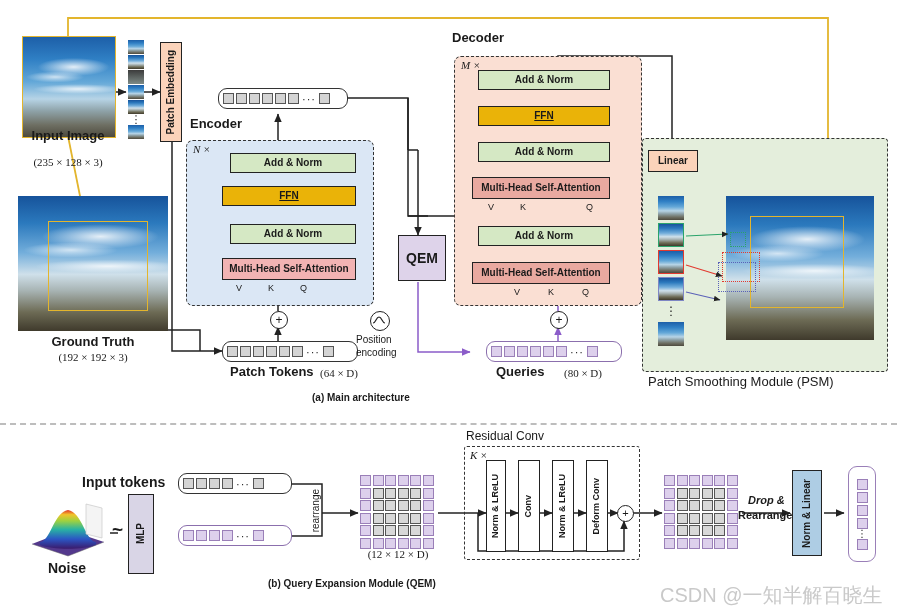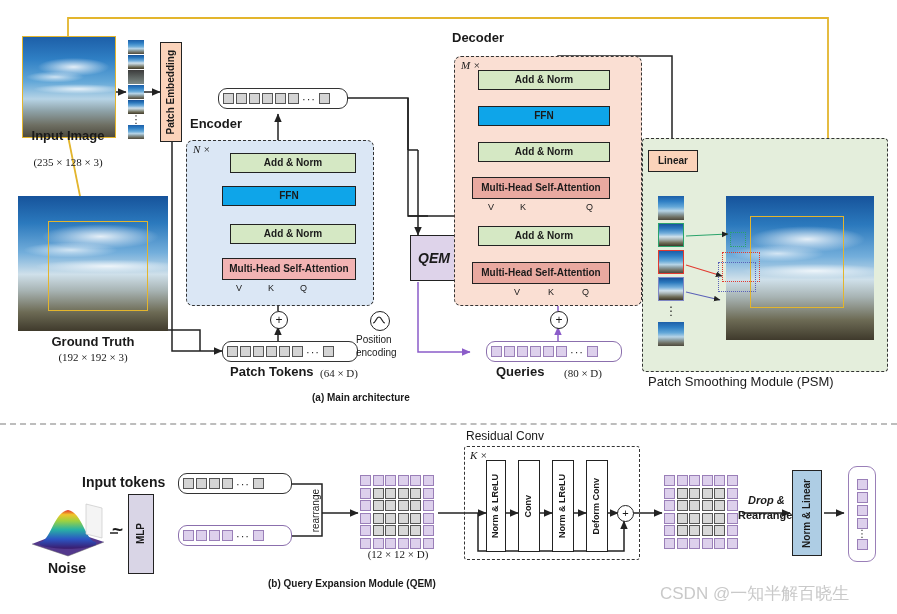--- a/index.html
+++ b/index.html
@@ -5,21 +5,21 @@
   html,body{margin:0;padding:0;background:#fff;}
   body{width:897px;height:614px;position:relative;overflow:hidden;
        font-family:"Liberation Sans",sans-serif;color:#1a1a1a;}
   .abs{position:absolute;}
   .ctr{display:flex;align-items:center;justify-content:center;text-align:center;}
 
   
   .blk{border:1.3px solid #222;box-sizing:border-box;font-size:10px;font-weight:600;
        display:flex;align-items:center;justify-content:center;text-align:center;line-height:1.05;}
   .addnorm{background:#d5e8c4;}
-  .ffn{background:#0ea5e9;}
+  .ffn{background:#eab308;text-decoration:underline;}
   .mhsa-e{background:#f2b3b3;}
   .mhsa-d{background:#e9a9a0;}
   .qem{background:#ded3ea;font-size:14px;font-weight:700;}
   .linear{background:#fbd3ba;}
   .mlp{background:#d9d5e6;}
   .normlin{background:#aecde4;}
   .patchemb{background:#fbd3ba;}
   .vert{writing-mode:vertical-rl;transform:rotate(180deg);}
 
   
@@ -55,21 +55,21 @@
      linear-gradient(180deg,#1d5fa8 0%,#2f7fc4 22%,#64a8d8 45%,#b7d4e6 62%,#8ea2a8 74%,#6e6f63 88%,#4d4a3e 100%);}
   .sky2{background:
      linear-gradient(180deg,#16539b 0%,#2b79bd 20%,#73aedb 42%,#cfe0ea 58%,#a8b4b4 70%,#6d6b55 86%,#3f3a2c 100%);}
   .clouds{position:absolute;inset:0;background:
      radial-gradient(ellipse 60% 14% at 55% 30%, rgba(255,255,255,.85), rgba(255,255,255,0) 65%),
      radial-gradient(ellipse 45% 8% at 35% 40%, rgba(255,255,255,.7), rgba(255,255,255,0) 70%),
      radial-gradient(ellipse 70% 7% at 60% 52%, rgba(255,255,255,.8), rgba(255,255,255,0) 70%);}
   .yellowbox{position:absolute;border:1.6px solid #e3b52d;box-sizing:border-box;}
 
   svg.ov{position:absolute;left:0;top:0;width:897px;height:614px;pointer-events:none;}
-  .wm{color:#c9c9c9;font-size:17px;white-space:nowrap;}
+  .wm{color:#c9c9c9;font-size:20px;white-space:nowrap;}
 </style>
 </head>
 <body>
 
 <svg class="ov" viewBox="0 0 897 614">
   <defs>
     <marker id="ah" markerWidth="7" markerHeight="7" refX="5.6" refY="3" orient="auto">
       <path d="M0,0.4 L6,3 L0,5.6 z" fill="#222"></path>
     </marker>
     <marker id="ahp" markerWidth="7" markerHeight="7" refX="5.6" refY="3" orient="auto">
@@ -252,21 +252,21 @@
 <div class="abs dim" style="left:320px;top:367px;">(64 × D)</div>
 
 <div class="abs" style="left:370px;top:311px;width:18px;height:18px;border:1.4px solid #222;border-radius:50%;background:#fff;">
   <svg width="16" height="16" viewBox="0 0 16 16">
       <path d="M2,11 C5,11 5,5 8,5 C11,5 11,11 14,11" stroke="#222" stroke-width="1.2" fill="none"></path>
     </svg>
 </div>
 <div class="abs tiny" style="left:356px;top:334px;font-size:10px;">Position</div>
 <div class="abs tiny" style="left:356px;top:347px;font-size:10px;">encoding</div>
 
-<div class="abs blk qem" style="left:410px;top:235px;width:48px;height:46px;font-style:italic;">QEM</div>
+<div class="abs blk qem" style="left:398px;top:235px;width:48px;height:46px;">QEM</div>
 
 <div class="abs lbl-b" style="left:452px;top:30px;">Decoder</div>
 <div class="abs dash decbox" style="left:454px;top:56px;width:188px;height:250px;"></div>
 <div class="abs serif-it" style="left:461px;top:59px;">M ×</div>
 
 <div class="abs blk addnorm" style="left:478px;top:70px;width:132px;height:20px;">Add &amp; Norm</div>
 <div class="abs blk ffn" style="left:478px;top:106px;width:132px;height:20px;">FFN</div>
 <div class="abs blk addnorm" style="left:478px;top:142px;width:132px;height:20px;">Add &amp; Norm</div>
 <div class="abs blk mhsa-d" style="left:472px;top:177px;width:138px;height:22px;">Multi-Head Self-Attention</div>
 <div class="abs tiny" style="left:488px;top:202px;">V</div>

